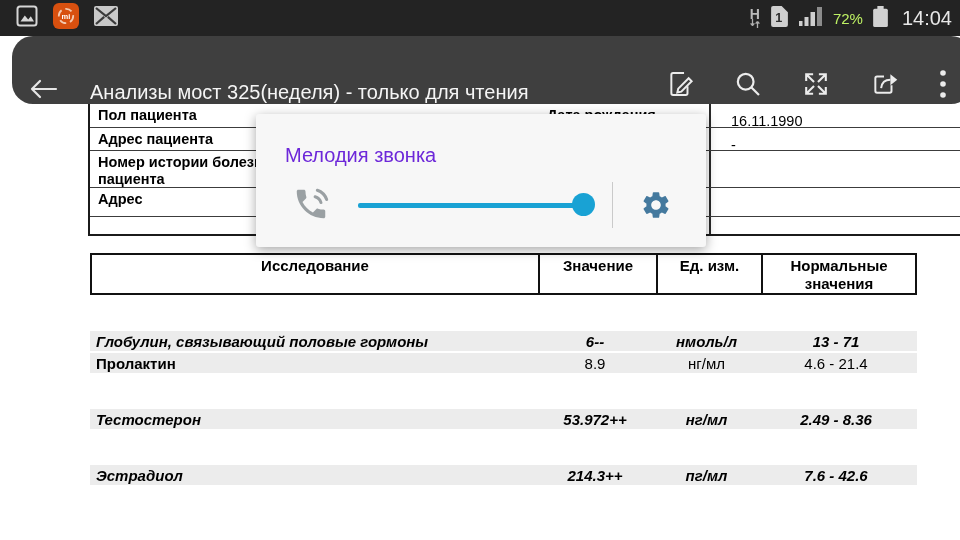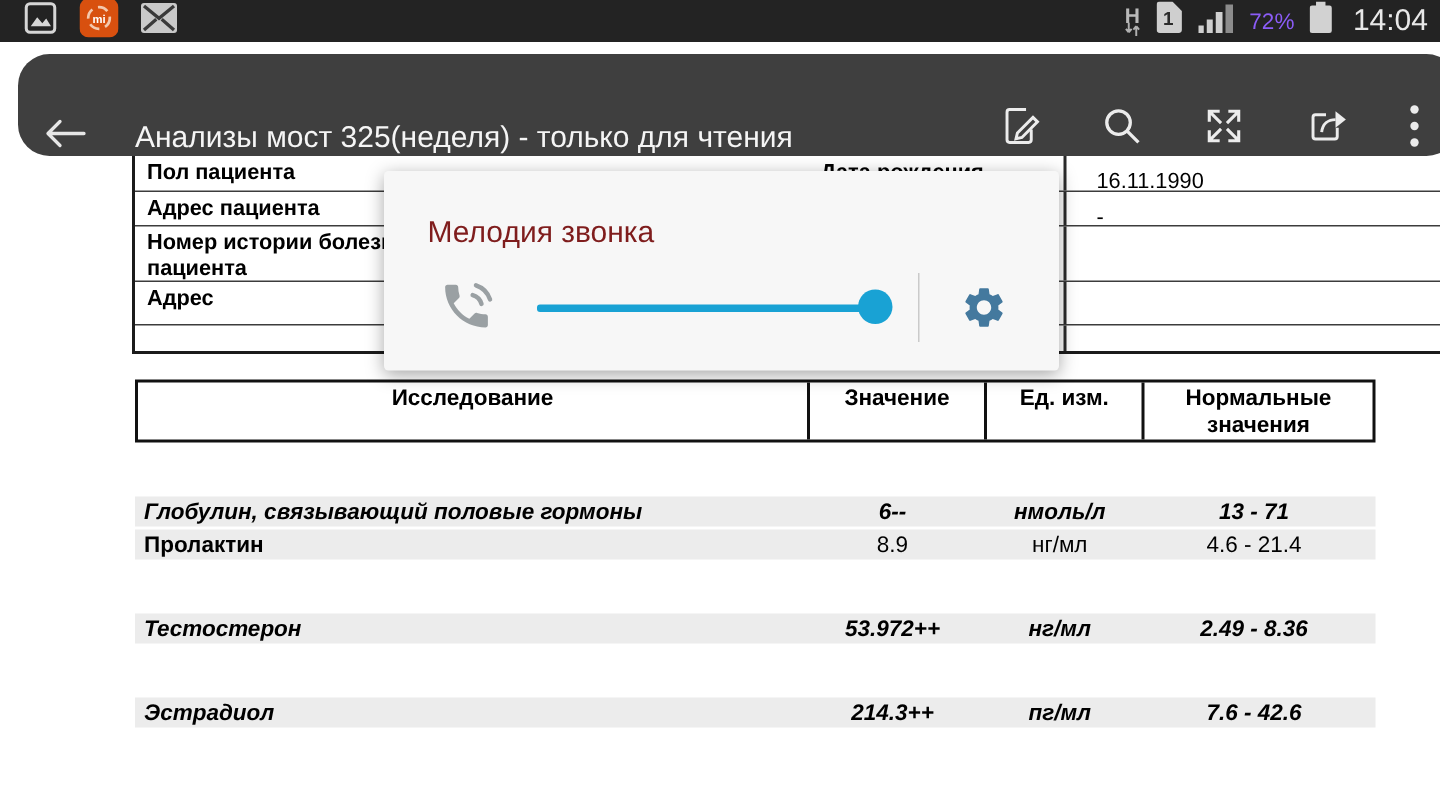--- a/index.html
+++ b/index.html
@@ -3,28 +3,28 @@
 <meta charset="utf-8">
 <style>
   * { box-sizing: border-box; }
   html,body { margin:0; padding:0; }
   body {
     width:960px; height:540px; position:relative; overflow:hidden;
     background:#ffffff; font-family:"Liberation Sans", sans-serif; color:#000;
   }
   
   .status-bar {
-    position:absolute; top:0; left:0; width:960px; height:28px;
+    position:absolute; top:0; left:0; width:960px; height:36px;
     background:#232323; display:flex; align-items:center; z-index:30;
   }
   .sb-left { display:flex; align-items:center; gap:15px; margin-left:16px; }
   .sb-right { display:flex; align-items:center; gap:10px; margin-left:auto; margin-right:8px; }
   .sb-h { display:flex; flex-direction:column; align-items:center; line-height:10px; }
   .sb-h .h-label { color:#b9b9b9; font-size:14px; font-weight:bold; }
-  .sb-text { color:#8b5cf6; font-size:15px; }
+  .sb-text { color:#bef264; font-size:15px; }
   .sb-time { color:#e8e8e8; font-size:20px; margin-left:4px; }
   
   .toolbar {
     position:absolute; top:36px; left:12px; width:960px; height:68px;
     background:#3f3f3f; display:flex; align-items:flex-end; z-index:30;border-radius:21px;
   }
   .back-btn { margin-left:14px; width:40px; height:30px; display:flex; align-items:center; }
   .tb-title { color:#f5f5f5; font-size:20px; margin-left:24px; white-space:nowrap;
     overflow:hidden; max-width:520px; }
   .tb-actions { display:flex; align-items:center; margin-left:auto; margin-right:16px; gap:24px; }
@@ -55,21 +55,21 @@
   .rrow { display:flex; height:20px; margin-top:2px; background:#ececec; align-items:center; font-size:15px; }
   .rrow .c1 { text-align:left; padding-left:6px; font-weight:bold; }
   .rrow .c2, .rrow .c3, .rrow .c4 { text-align:center; }
   .rrow.em { font-style:italic; font-weight:bold;margin-top:36px; }
   
   .popup {
     position:absolute; left:256px; top:114px; width:450px; height:133px;
     background:#f7f7f7; border-radius:3px; z-index:20;
     box-shadow:0 3px 12px rgba(0,0,0,0.35);
   }
-  .popup-title { position:absolute; left:29px; top:30px; font-size:20px; color:#7f1d1d; }
+  .popup-title { position:absolute; left:29px; top:30px; font-size:20px; color:#6d28d9; }
   .phone-ic { position:absolute; left:36px; top:71px; width:38px; height:38px; }
   .slider-zone { position:absolute; left:96px; top:70px; width:250px; height:42px; }
   .track { position:absolute; left:6px; top:19px; width:234px; height:5px; background:#19a2d4; border-radius:2px; }
   .thumb { position:absolute; left:220px; top:9px; width:23px; height:23px; border-radius:50%; background:#19a2d4; }
   .vdivider { position:absolute; left:356px; top:68px; width:1px; height:46px; background:#cacaca; }
   .gear-btn { position:absolute; left:382px; top:73px; width:36px; height:36px; display:flex; align-items:center; justify-content:center; }
 </style>
 </head>
 <body>
 

